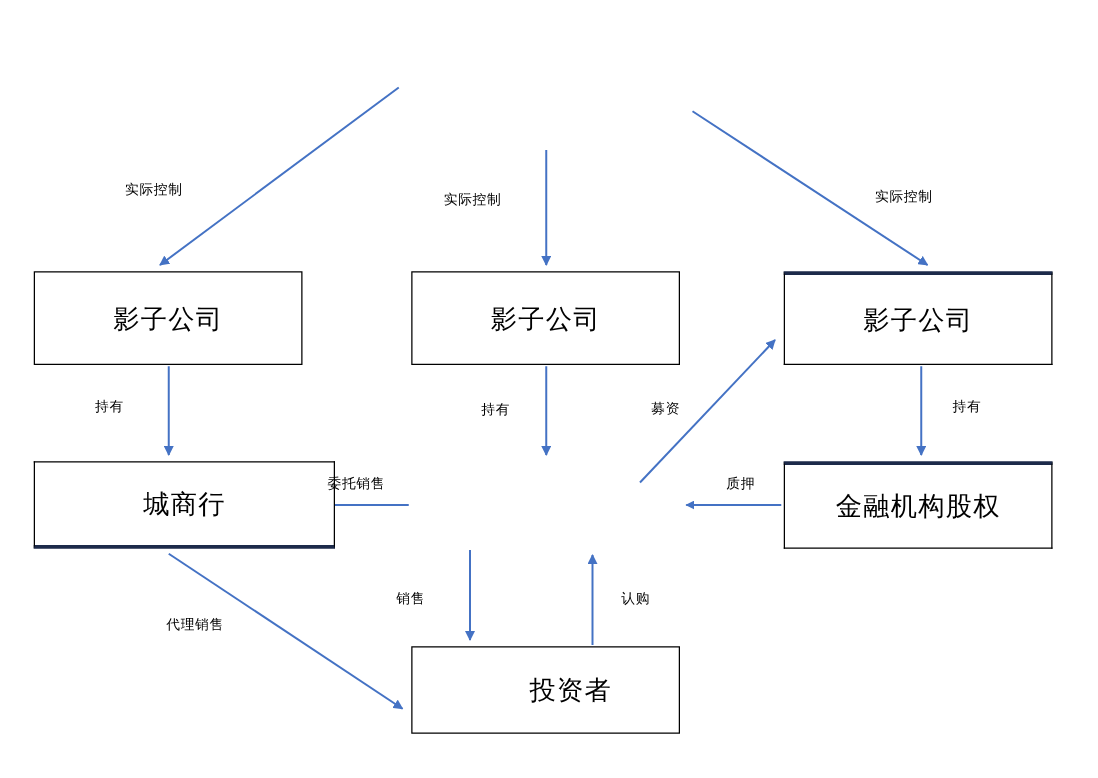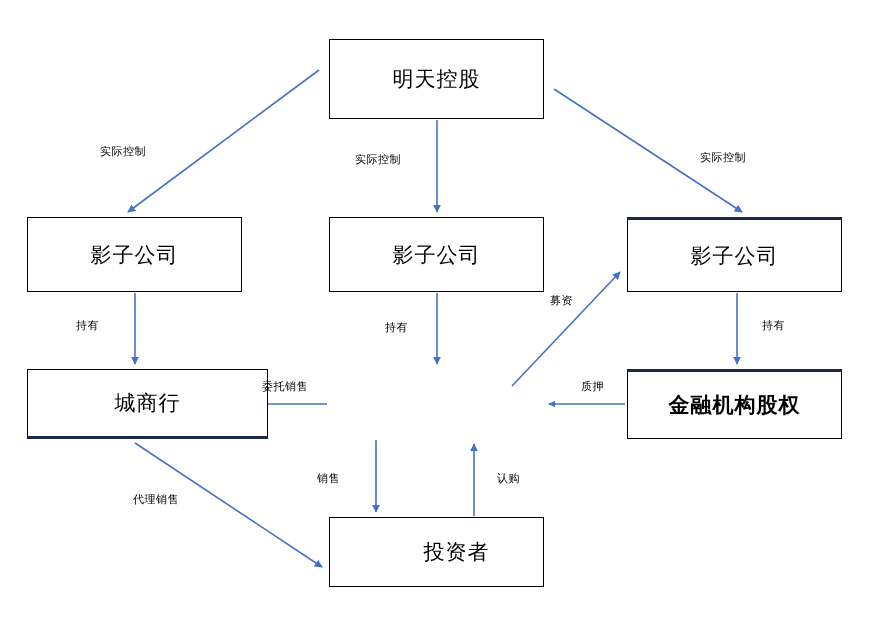--- a/index.html
+++ b/index.html
@@ -90,55 +90,52 @@
       <line x1="512" y1="386" x2="620" y2="272" marker-end="url(#arrow)"></line>
 
       <line x1="376" y1="440" x2="376" y2="512" marker-end="url(#arrow)"></line>
 
       <line x1="474" y1="516" x2="474" y2="444" marker-end="url(#arrow)"></line>
 
       <line x1="135" y1="443" x2="322" y2="567" marker-end="url(#arrow)"></line>
     </g>
   </svg>
 
-  <div class="node" style="left:329px; top:39px; width:215px; height:80px;">
-    <span>明天控股</span>
-  </div>
 
   <div class="node" style="left:27px; top:217px; width:215px; height:75px;">
     <span>影子公司</span>
   </div>
 
   <div class="node" style="left:329px; top:217px; width:215px; height:75px;">
     <span>影子公司</span>
   </div>
 
   <div class="node heavy-top" style="left:627px; top:217px; width:215px; height:75px;">
     <span>影子公司</span>
   </div>
 
   <div class="node heavy-bottom" style="left:27px; top:369px; width:241px; height:70px;">
     <span>城商行</span>
   </div>
 
 
-  <div class="node heavy-top" style="left:627px; top:369px; width:215px; height:70px;font-weight:bold;">
+  <div class="node heavy-top" style="left:627px; top:369px; width:215px; height:70px;">
     <span>金融机构股权</span>
   </div>
 
   <div class="node" style="left:329px; top:517px; width:215px; height:70px;padding-left:40px;">
     <span>投资者</span>
   </div>
 
   <div class="edge-label" style="left:100px; top:144px;">实际控制</div>
   <div class="edge-label" style="left:355px; top:152px;">实际控制</div>
   <div class="edge-label" style="left:700px; top:150px;">实际控制</div>
   <div class="edge-label" style="left:76px; top:318px;">持有</div>
   <div class="edge-label" style="left:385px; top:320px;">持有</div>
   <div class="edge-label" style="left:762px; top:318px;">持有</div>
   <div class="edge-label" style="left:262px; top:379px;">委托销售</div>
   <div class="edge-label" style="left:581px; top:379px;">质押</div>
-  <div class="edge-label" style="left:521px; top:293px;margin-left:29px;">募资</div>
+  <div class="edge-label" style="left:521px; top:319px;">募资</div>
   <div class="edge-label" style="left:317px; top:471px;">销售</div>
   <div class="edge-label" style="left:497px; top:471px;">认购</div>
   <div class="edge-label" style="left:133px; top:492px;">代理销售</div>
 
 </div>
 
 </body></html>

